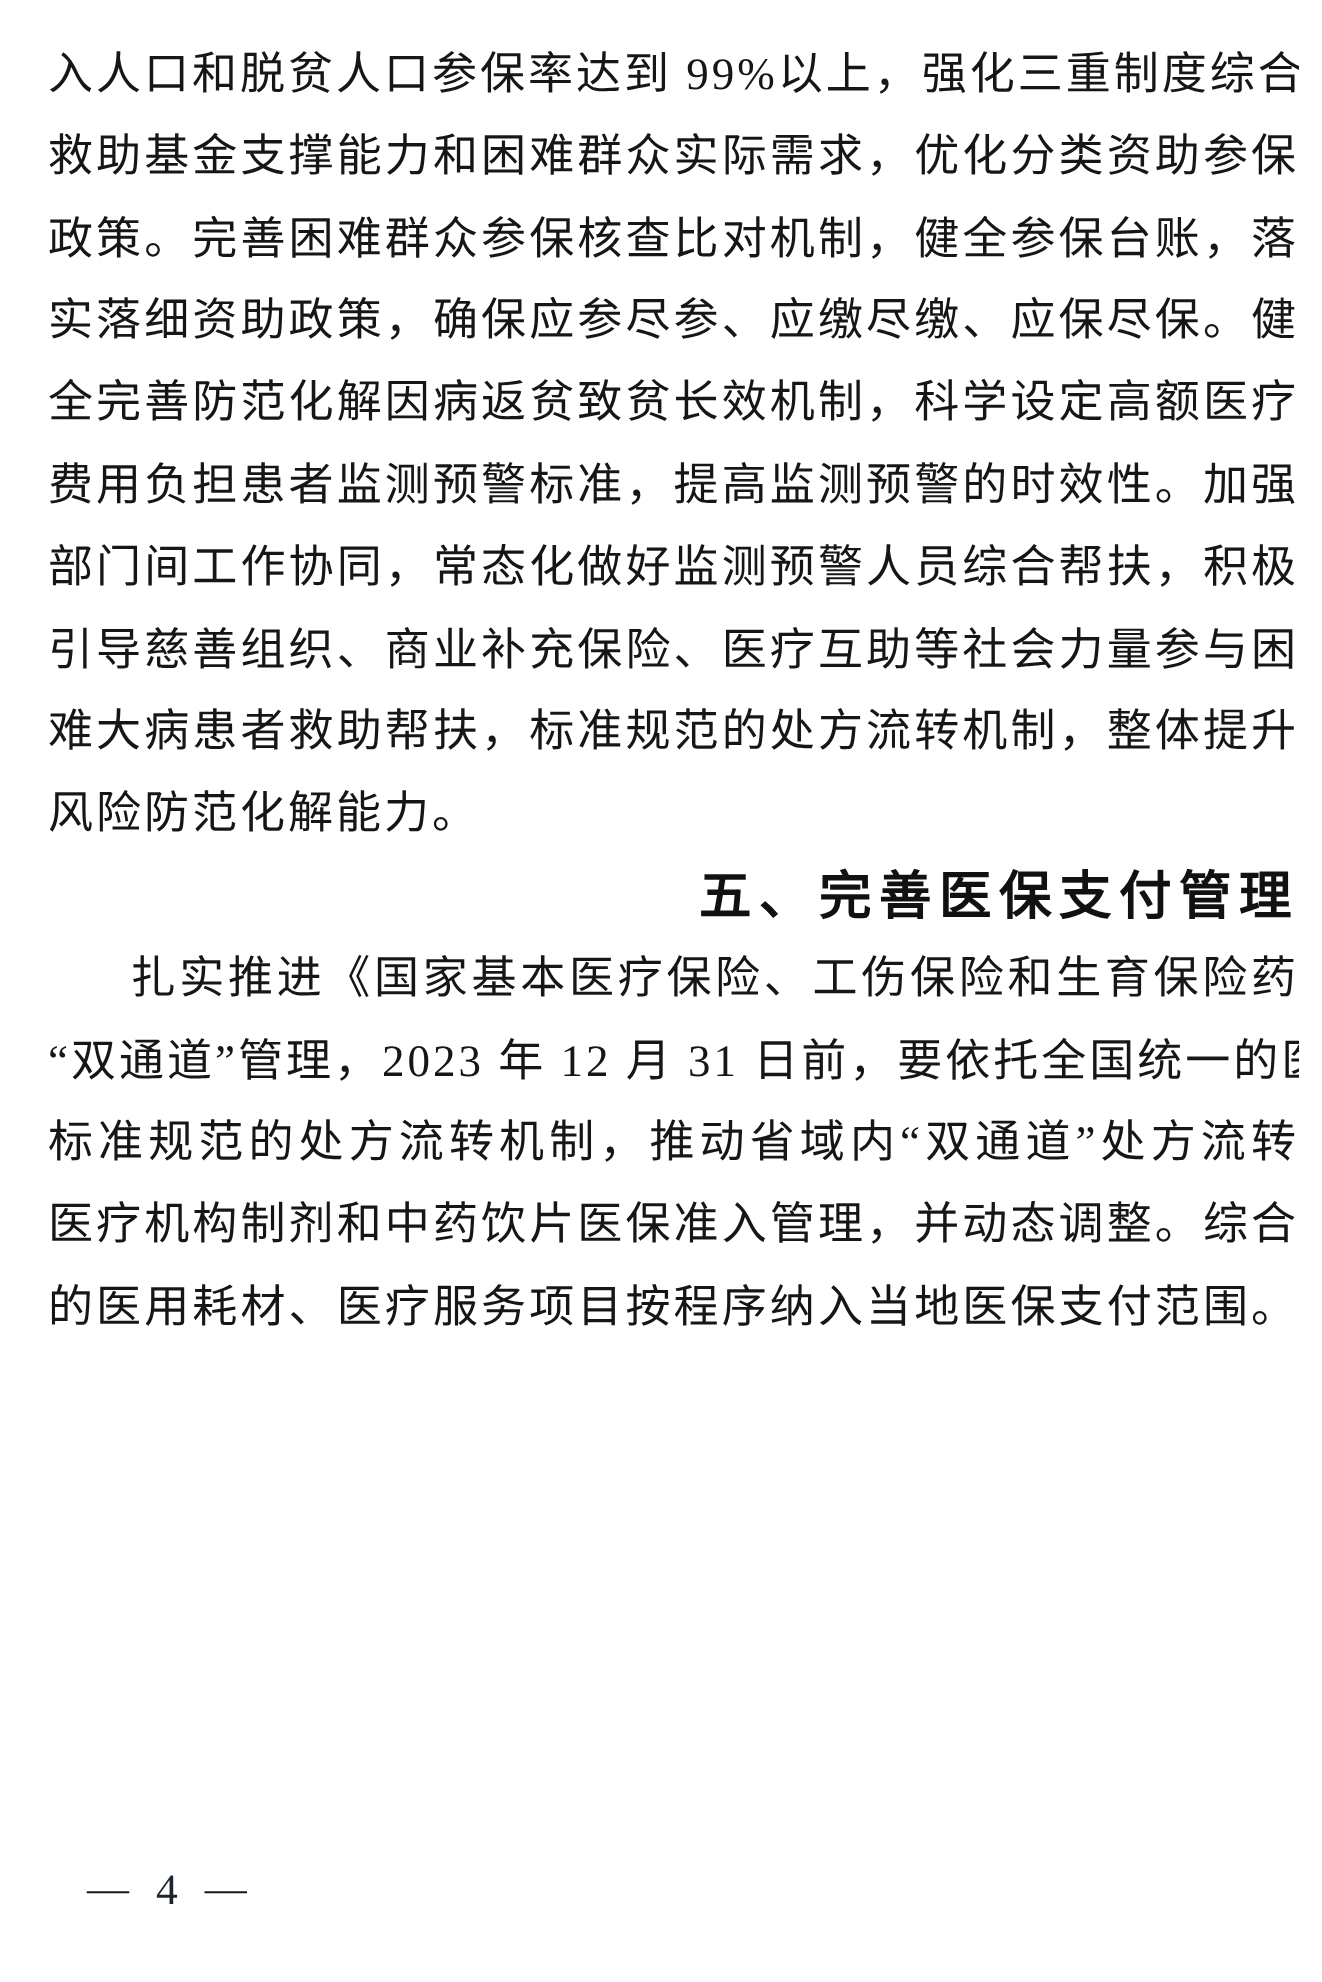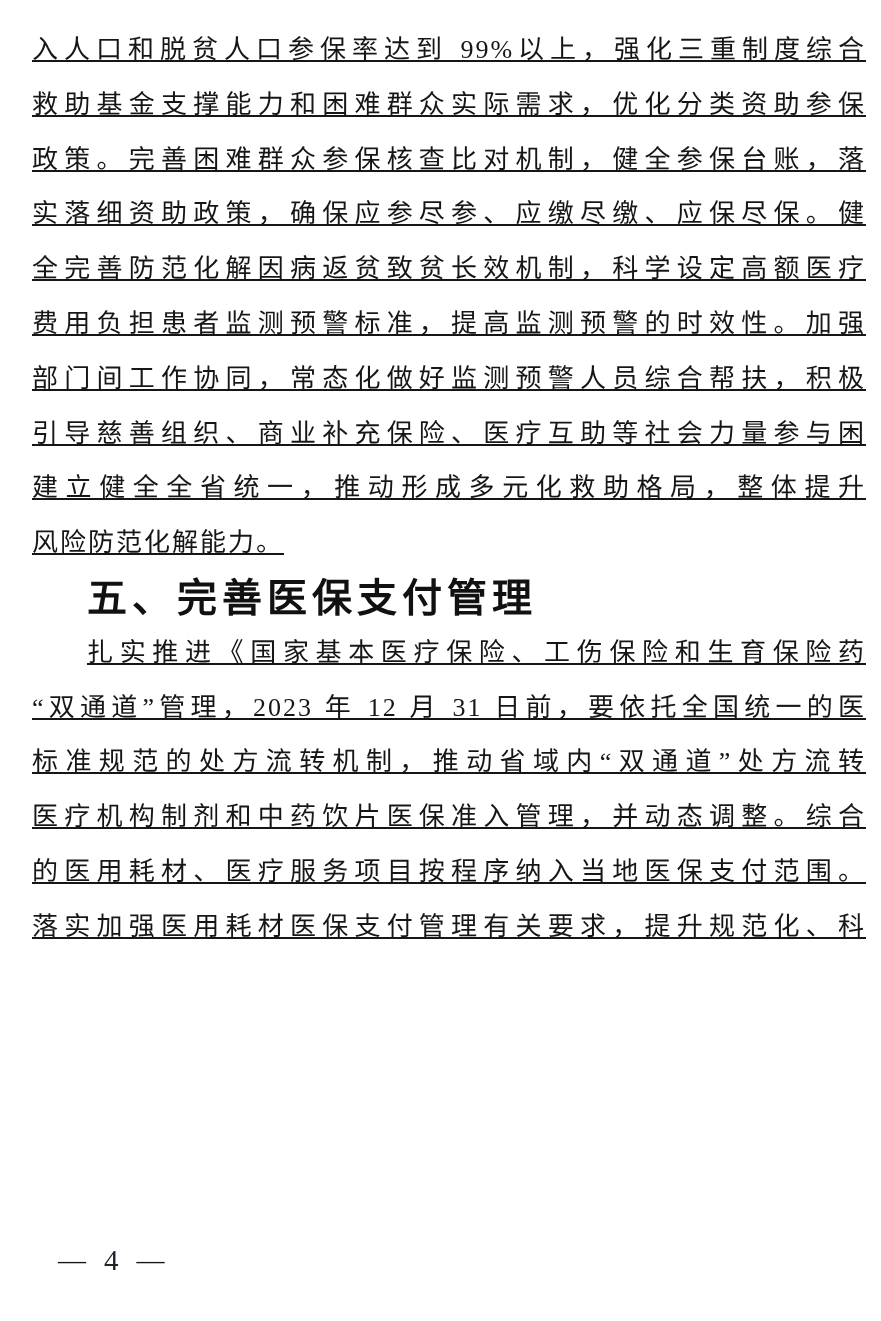--- a/index.html
+++ b/index.html
@@ -20,54 +20,54 @@
     inset: 0;
     background: #ffffff;
   }
   .body-text {
     position: absolute;
     left: 32px;
     top: 23px;
     width: 834px;
   }
   .line {
-    font-size: 26px;
+    font-size: 30px;
     line-height: 54.8px;
     height: 54.8px;
     letter-spacing: 2px;
     text-align: justify;
     text-align-last: justify;
     -moz-text-align-last: justify;
     text-justify: inter-character;
     word-break: keep-all;
     white-space: nowrap;
     overflow: hidden;
-    text-decoration: underline;
   }
   .line.short {
     text-align: left;
     text-align-last: left;
     -moz-text-align-last: left;
     white-space: nowrap;
   }
   .line.indent-first {
     padding-left: 55px;
   }
   .heading {
     font-family: "Liberation Sans", "DejaVu Sans", sans-serif;
     font-weight: bold;
-    font-size: 40px;
+    font-size: 35px;
     letter-spacing: 5px;
     line-height: 54.8px;
     height: 54.8px;
     padding-left: 55px;
     margin: 0;
     color: #111111;
     white-space: nowrap;
     overflow: hidden;
+    text-align: right;
   }
   .page-footer {
     position: absolute;
     left: 58px;
     top: 1243px;
     display: flex;
     align-items: center;
     gap: 18px;
     font-size: 28px;
     line-height: 34px;
@@ -88,31 +88,30 @@
   <main class="body-text">
 
     <div class="line">入人口和脱贫人口参保率达到 99%以上，强化三重制度综合</div>
     <div class="line">救助基金支撑能力和困难群众实际需求，优化分类资助参保</div>
     <div class="line">政策。完善困难群众参保核查比对机制，健全参保台账，落</div>
     <div class="line">实落细资助政策，确保应参尽参、应缴尽缴、应保尽保。健</div>
     <div class="line">全完善防范化解因病返贫致贫长效机制，科学设定高额医疗</div>
     <div class="line">费用负担患者监测预警标准，提高监测预警的时效性。加强</div>
     <div class="line">部门间工作协同，常态化做好监测预警人员综合帮扶，积极</div>
     <div class="line">引导慈善组织、商业补充保险、医疗互助等社会力量参与困</div>
-    <div class="line">建立健全全省统一，推动形成多元化救助格局，整体提升</div>
+    <div class="line">难大病患者救助帮扶，标准规范的处方流转机制，整体提升</div>
     <div class="line short">风险防范化解能力。</div>
 
     <h2 class="heading">五、完善医保支付管理</h2>
 
     <div class="line indent-first">扎实推进《国家基本医疗保险、工伤保险和生育保险药</div>
     <div class="line">“双通道”管理，2023 年 12 月 31 日前，要依托全国统一的医</div>
     <div class="line">标准规范的处方流转机制，推动省域内“双通道”处方流转</div>
     <div class="line">医疗机构制剂和中药饮片医保准入管理，并动态调整。综合</div>
     <div class="line">的医用耗材、医疗服务项目按程序纳入当地医保支付范围。</div>
-    <div class="line">落实加强医用耗材医保支付管理有关要求，提升规范化、科</div>
 
   </main>
 
   <footer class="page-footer">
     <span class="dash">—</span>
     <span class="num">4</span>
     <span class="dash">—</span>
   </footer>
 </div>
 

